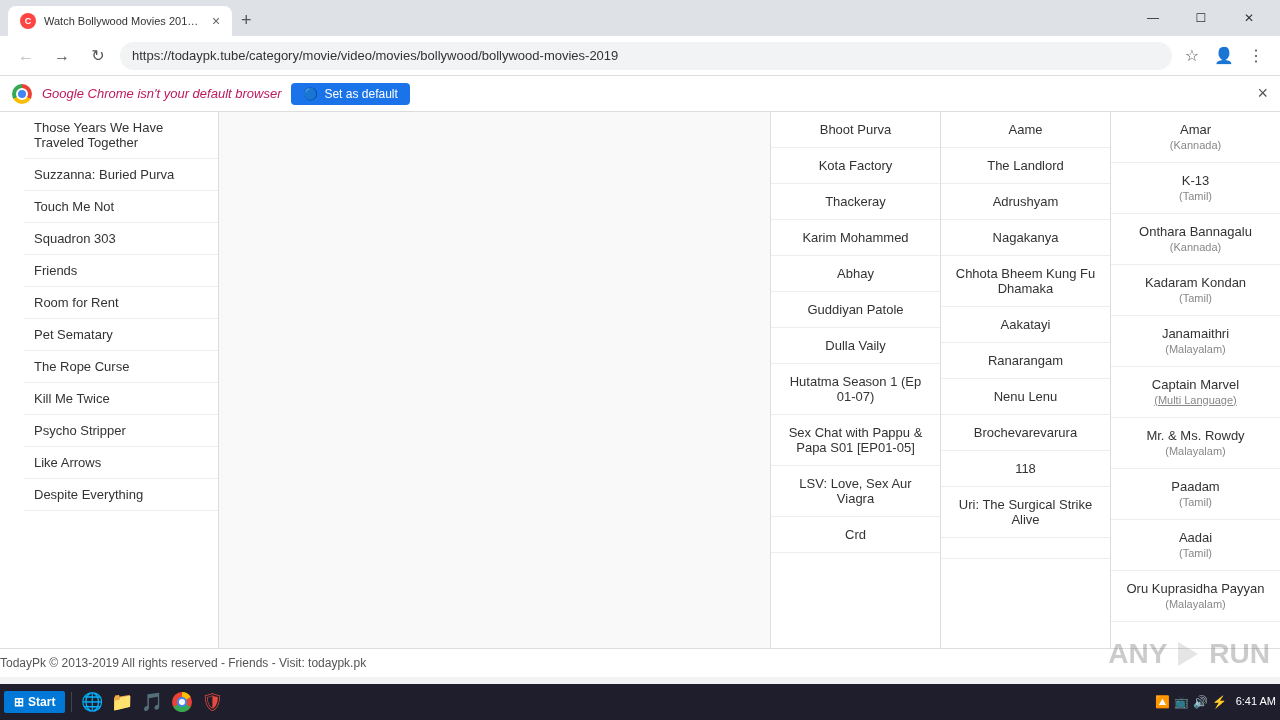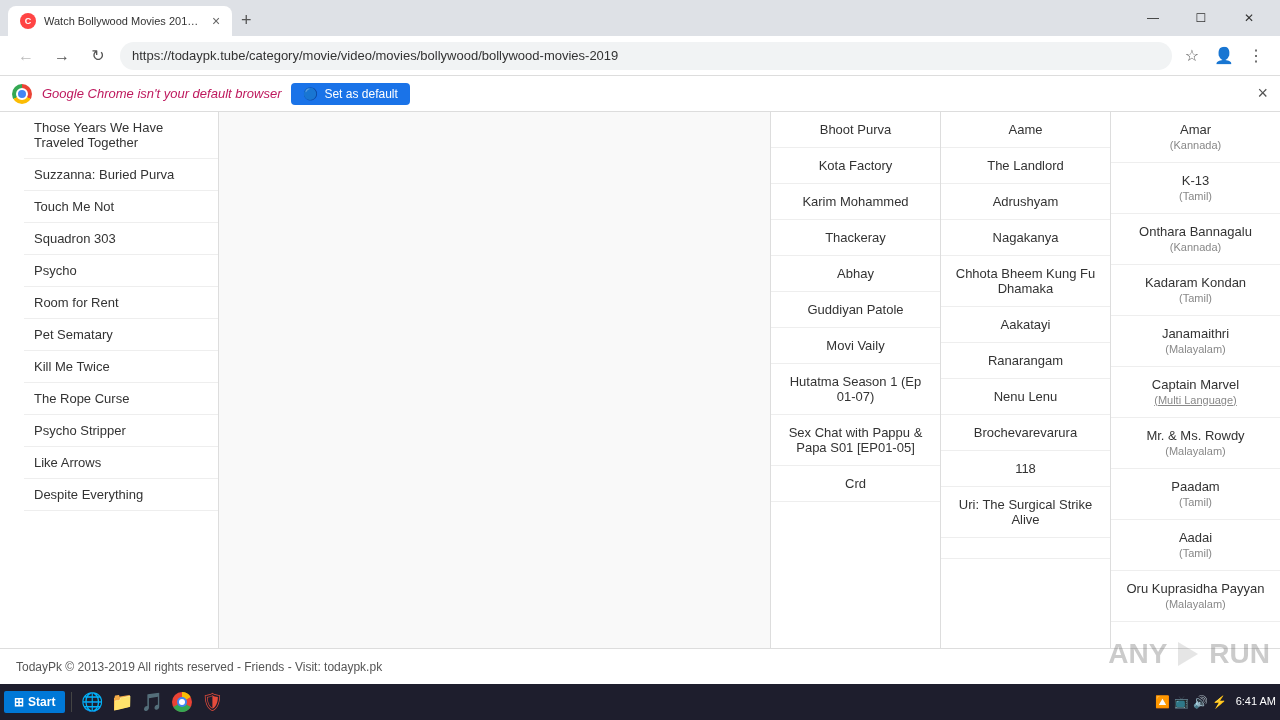--- a/index.html
+++ b/index.html
@@ -191,24 +191,24 @@
       font-size: 13px;
       color: #333;
       border-bottom: 1px solid #eee;
       cursor: pointer;
       text-align: center;
     }
 
     
     .footer {
       background: #fff;
-      height: 36px;
-      display: flex;
-      align-items: center;
-      padding: 0 16px;
+      height: 29px;
+      display: flex;
+      align-items: center;
+      padding: 0 0;
       font-size: 12px;
       color: #555;
       border-top: 1px solid #ddd;
     }
 
     
     .taskbar {
       position: fixed;
       bottom: 0;
       left: 0;
@@ -305,43 +305,44 @@
   <span class="notif-close">×</span>
 </div>
 
 <div class="page-content">
 
   <div class="left-col" id="left-col">
       <div class="left-item">Those Years We Have Traveled Together</div>
       <div class="left-item">Suzzanna: Buried Purva</div>
       <div class="left-item">Touch Me Not</div>
       <div class="left-item">Squadron 303</div>
-      <div class="left-item">Psycho</div>
+      <div class="left-item">Friends</div>
       <div class="left-item">Room for Rent</div>
       <div class="left-item">Pet Sematary</div>
+      <div class="left-item">The Rope Curse</div>
       <div class="left-item">Kill Me Twice</div>
-      <div class="left-item">The Rope Curse</div>
       <div class="left-item">Psycho Stripper</div>
       <div class="left-item">Like Arrows</div>
       <div class="left-item">Despite Everything</div>
     </div>
 
   <div class="middle-area"></div>
 
   <div class="right-cols">
     <div class="col" id="col1">
         <div class="col-item">Bhoot Purva</div>
         <div class="col-item">Kota Factory</div>
+        <div class="col-item">Thackeray</div>
         <div class="col-item">Karim Mohammed</div>
-        <div class="col-item">Thackeray</div>
         <div class="col-item">Abhay</div>
         <div class="col-item">Guddiyan Patole</div>
-        <div class="col-item">Movi Vaily</div>
+        <div class="col-item">Dulla Vaily</div>
         <div class="col-item">Hutatma Season 1 (Ep 01-07)</div>
         <div class="col-item">Sex Chat with Pappu &amp; Papa S01 [EP01-05]</div>
+        <div class="col-item">LSV: Love, Sex Aur Viagra</div>
         <div class="col-item">Crd</div>
       </div>
     <div class="col" id="col2">
         <div class="col-item">Aame</div>
         <div class="col-item">The Landlord</div>
         <div class="col-item">Adrushyam</div>
         <div class="col-item">Nagakanya</div>
         <div class="col-item">Chhota Bheem Kung Fu Dhamaka</div>
         <div class="col-item">Aakatayi</div>
         <div class="col-item">Ranarangam</div>

